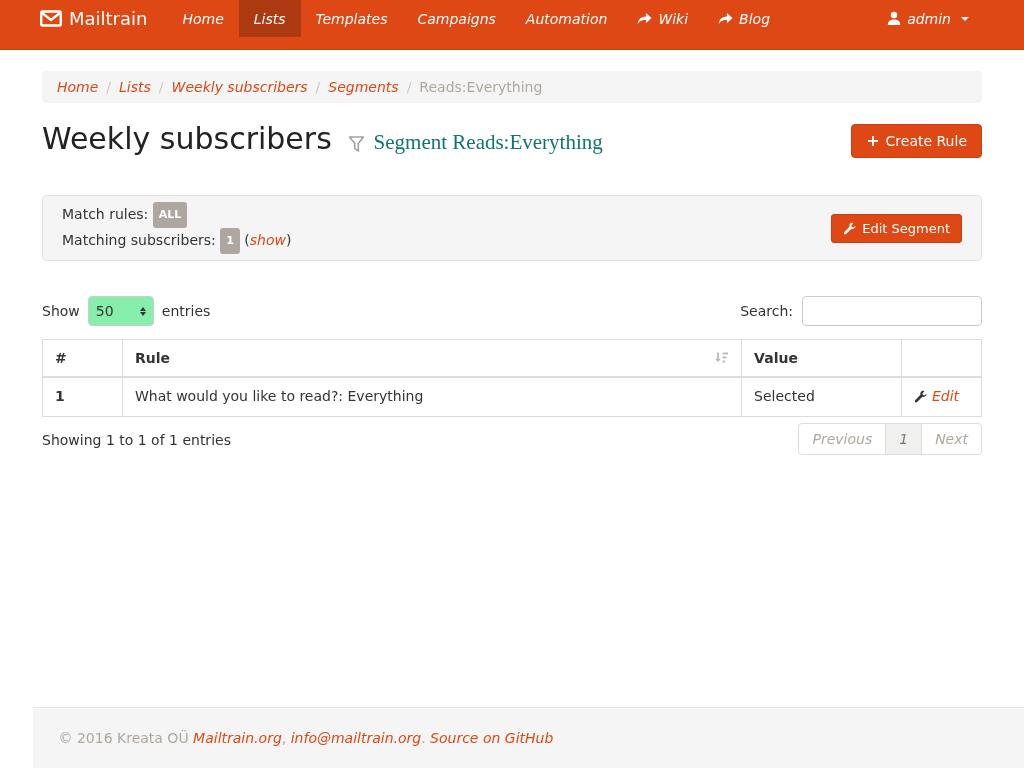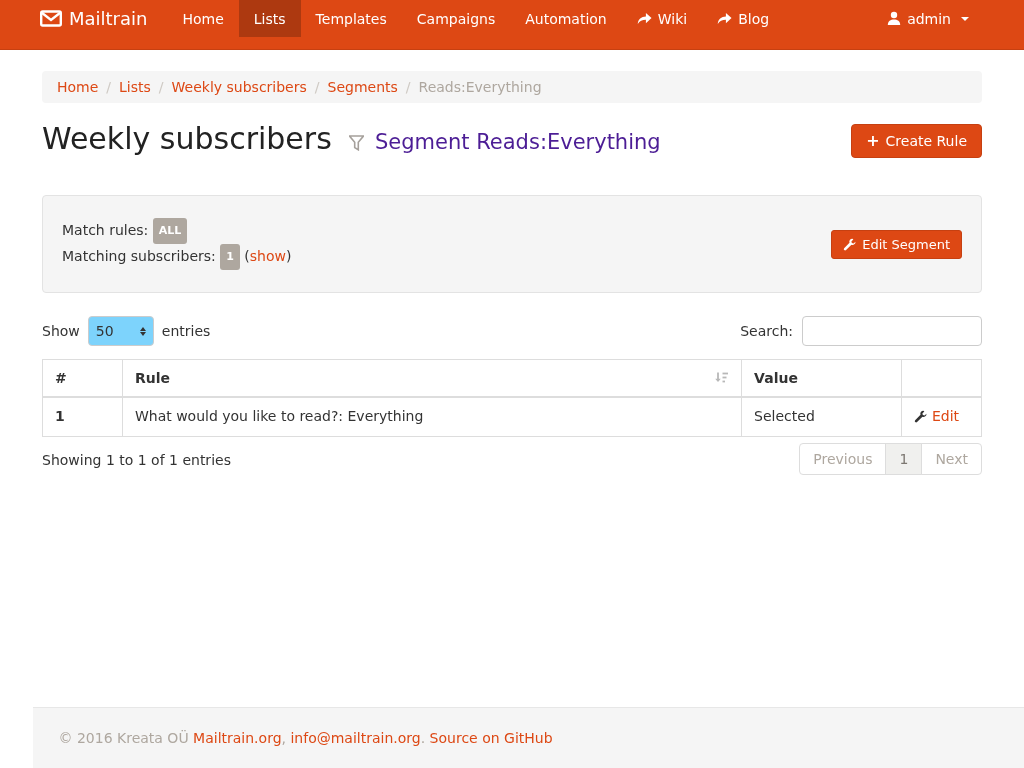--- a/index.html
+++ b/index.html
@@ -2,21 +2,21 @@
 <html><head>
 <meta charset="utf-8">
 <style>
   * { box-sizing: border-box; }
   html, body { margin:0; padding:0; width:1024px; height:768px; }
   body {
     font-family: "DejaVu Sans", "Liberation Sans", sans-serif;
     font-size: 14px; color:#333; background:#fff;
     display:flex; flex-direction:column; overflow:hidden;
   }
-  a { text-decoration:none; }
+  a { text-decoration:none;font-style:italic; }
 
   
   .navbar {
     background:#dd4814; height:50px; flex:0 0 50px;
     border-bottom:1px solid #c64011;
     display:flex; align-items:stretch; padding:0 0 12px 40px;
   }
   .brand {
     display:flex; align-items:center; gap:7px;
     color:#fff; font-size:18px; padding:0 20px 0 0; cursor:pointer;
@@ -43,54 +43,54 @@
   }
   .breadcrumb a { color:#dd4814; }
   .breadcrumb .sep { color:#cfcac4; padding:0 8px; }
   .breadcrumb .active-crumb { color:#aea79f; }
 
   
   .page-header-row {
     margin:16px auto 0; display:flex; align-items:center; justify-content:space-between;
   }
   h1.page-title { margin:0; font-size:30px; font-weight:500; color:#222; line-height:40px; }
-  .page-subtitle { font-size:21px; font-weight:400; color:#4c1d95; margin-left:8px; white-space:nowrap; }
+  .page-subtitle { font-size:21px; font-weight:400; color:#0f766e; margin-left:8px; white-space:nowrap;font-family:Liberation Serif, serif; }
   .page-subtitle svg { margin-right:4px; }
 
   .btn {
     display:inline-flex; align-items:center; gap:6px; cursor:pointer;
     background:#dd4814; border:1px solid #c64011; color:#fff;
     border-radius:4px; font-family:inherit;
   }
   .btn-create { font-size:14px; padding:8px 14px; }
   .btn-create .plus { font-weight:bold; font-size:16px; line-height:14px; }
   .btn-edit-segment { font-size:13px; padding:6px 11px; border-radius:3px; }
 
   
   .well {
-    margin:33px auto 4px; background:#f5f5f5; border:1px solid #e3e3e3;
-    border-radius:4px; padding:22px 19px; display:flex; justify-content:space-between;
+    margin:33px auto 16px; background:#f5f5f5; border:1px solid #e3e3e3;
+    border-radius:4px; padding:6px 19px; display:flex; justify-content:space-between;
   }
   .well-lines { line-height:21px; }
   .well .label-badge {
     display:inline-block; background:#aea79f; color:#fff;
     font-size:11px; font-weight:bold; padding:2px 6px 3px; border-radius:3px;
     vertical-align:1px;
   }
   .well a.show-link { color:#dd4814; }
   .well .edit-wrap { display:flex; align-items:center; }
 
   
   .controls-row {
     margin:19px auto 0; display:flex; justify-content:space-between; align-items:center;
   }
   .length-wrap { display:flex; align-items:center; gap:8px; }
   .select-box {
     width:66px; height:30px; border:1px solid #ccc; border-radius:4px;
-    background:#7dd3fc; display:flex; align-items:center; justify-content:space-between;
+    background:#86efac; display:flex; align-items:center; justify-content:space-between;
     padding:0 7px; cursor:pointer;
   }
   .select-arrows { display:flex; flex-direction:column; gap:1px; }
   .select-arrows .up {
     width:0;height:0;border-left:3.5px solid transparent;border-right:3.5px solid transparent;
     border-bottom:4.5px solid #333;
   }
   .select-arrows .down {
     width:0;height:0;border-left:3.5px solid transparent;border-right:3.5px solid transparent;
     border-top:4.5px solid #333;

